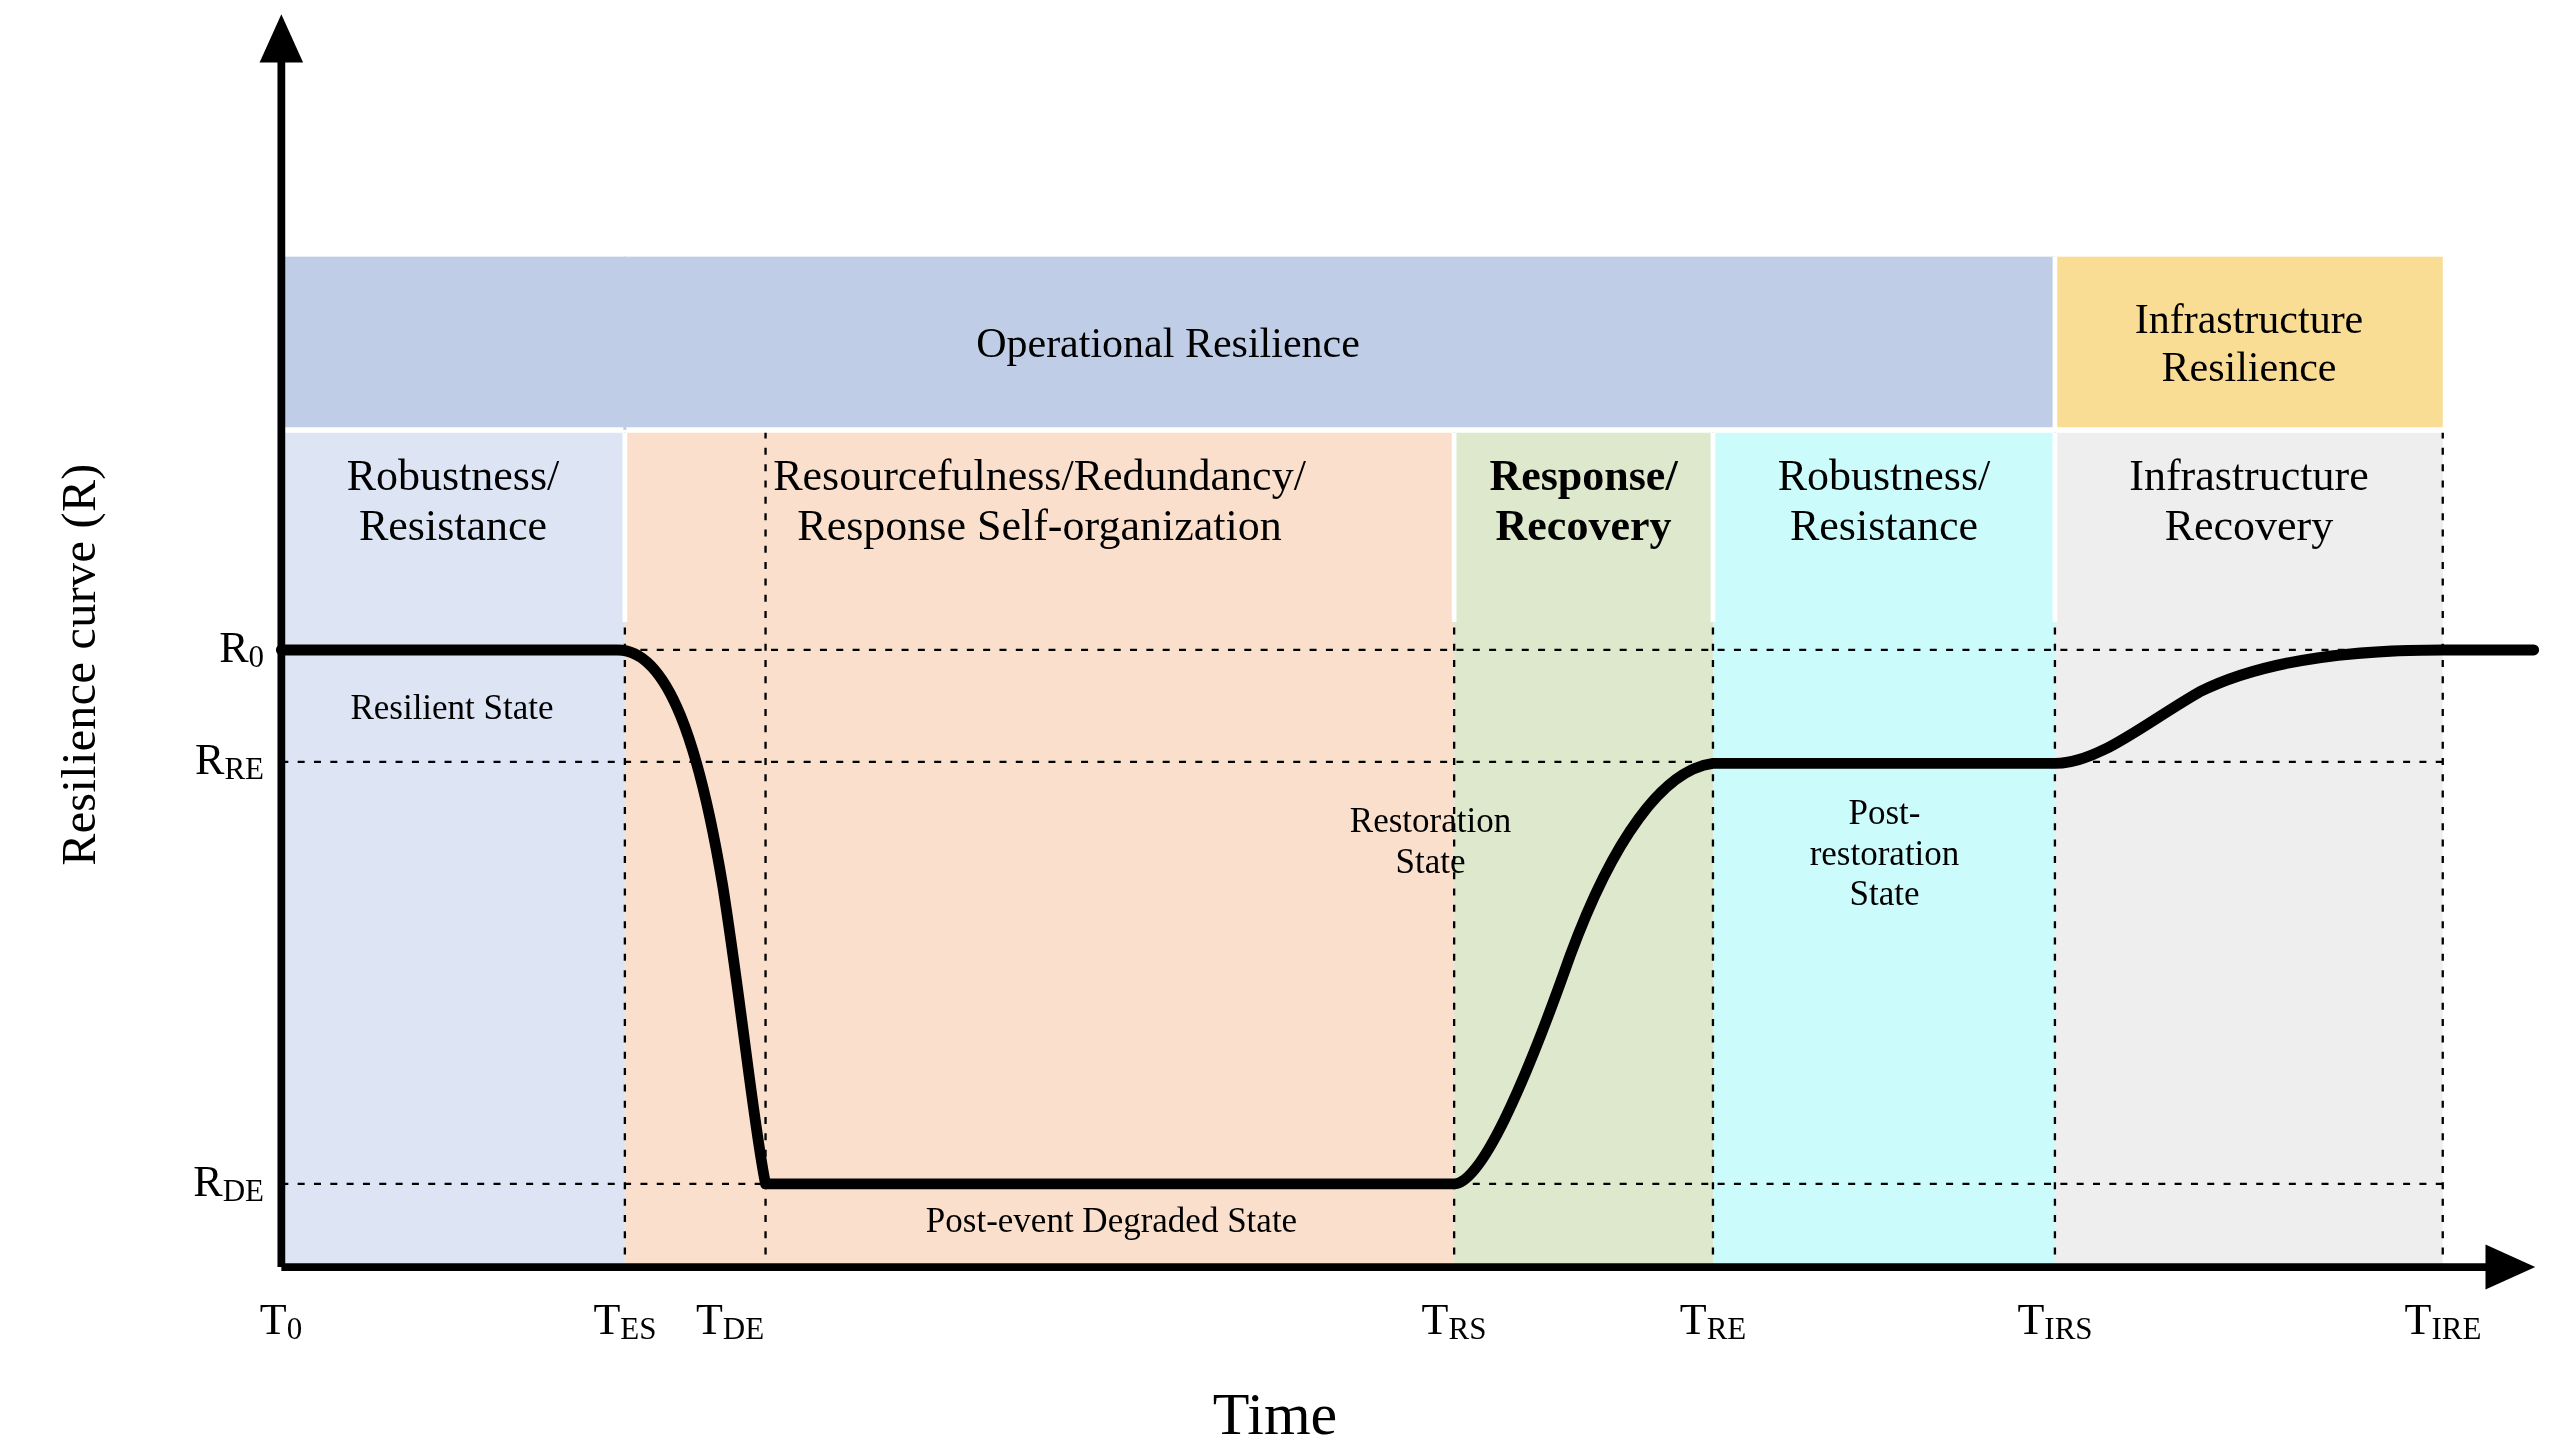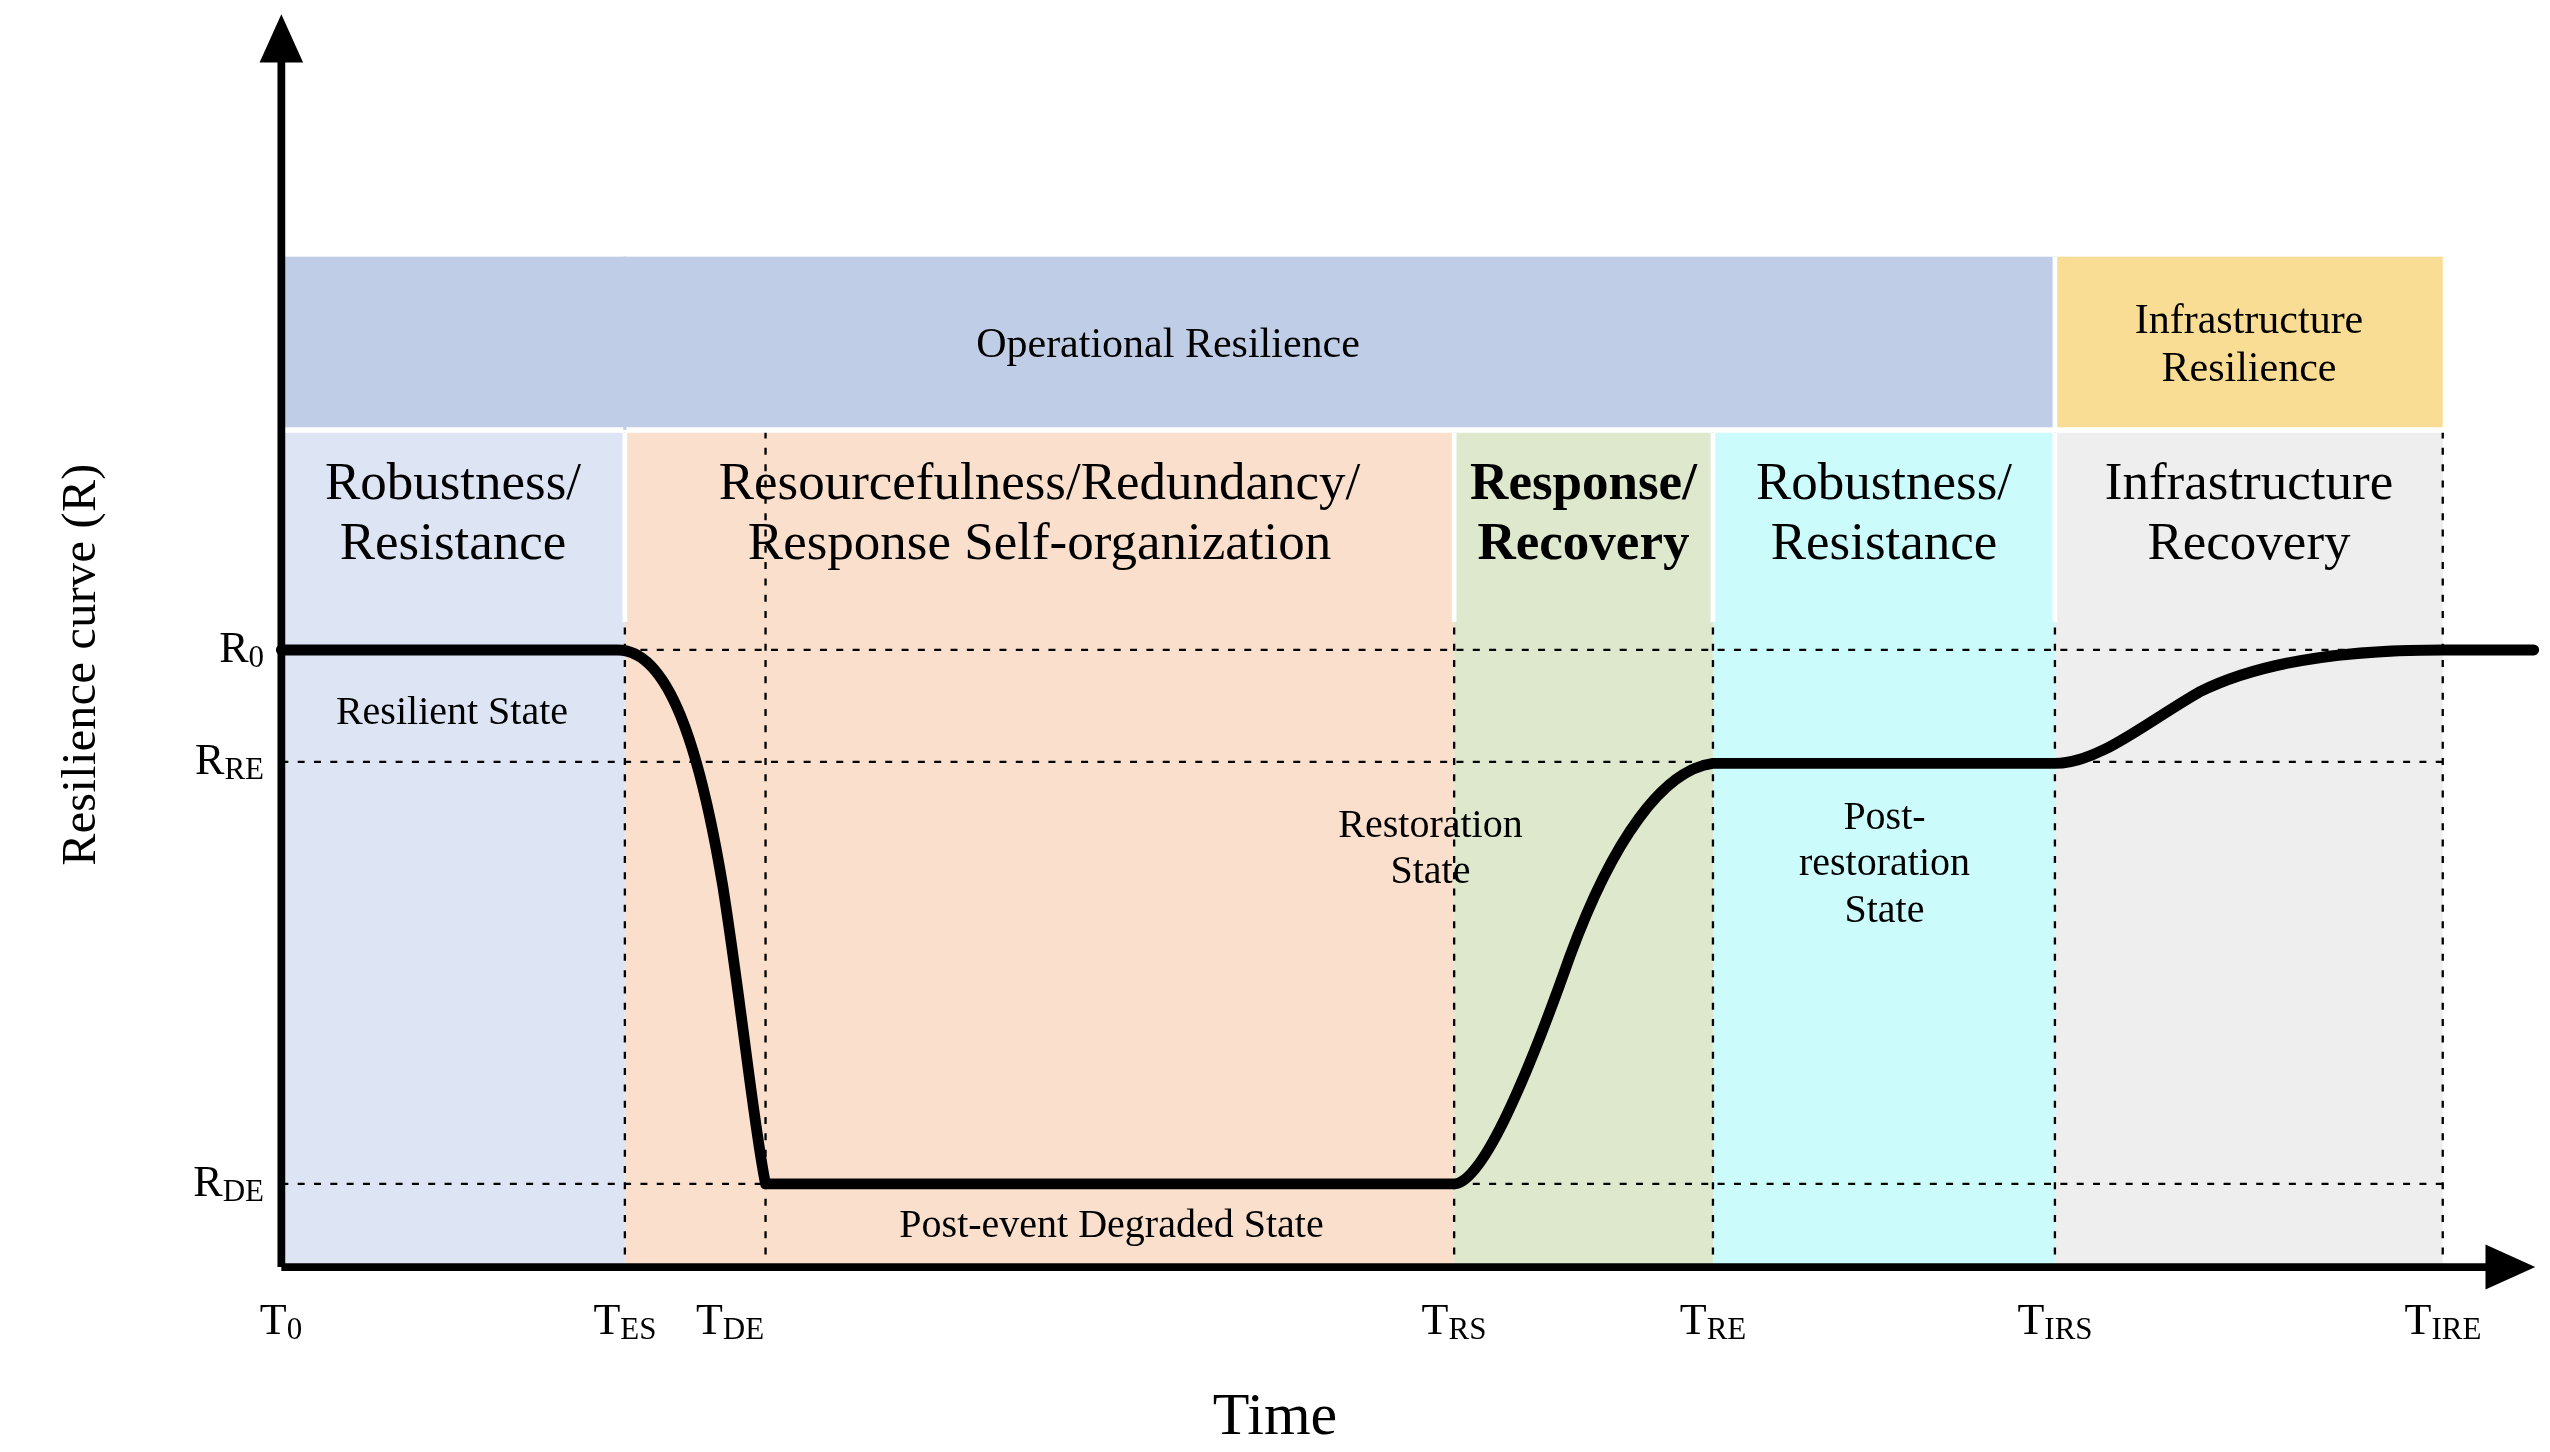--- a/index.html
+++ b/index.html
@@ -68,29 +68,29 @@
     font-size: 42px;
     line-height: 1.12;
     box-sizing: border-box;
   }
   .phase {
     position: absolute;
     display: flex;
     align-items: flex-start;
     justify-content: center;
     text-align: center;
-    font-size: 53px;
+    font-size: 44px;
     line-height: 1.14;
     box-sizing: border-box;
     padding-top: 7.8px;
   }
   .state-label {
     position: absolute;
     text-align: center;
-    font-size: 40px;
+    font-size: 35px;
     line-height: 1.16;
     white-space: pre-line;
   }
 </style>
 </head>
 <body>
 
 <div id="stage">
 
   <svg width="2550" height="1453" style="position:absolute;left:0;top:0;" viewBox="0 0 3281 1869">

